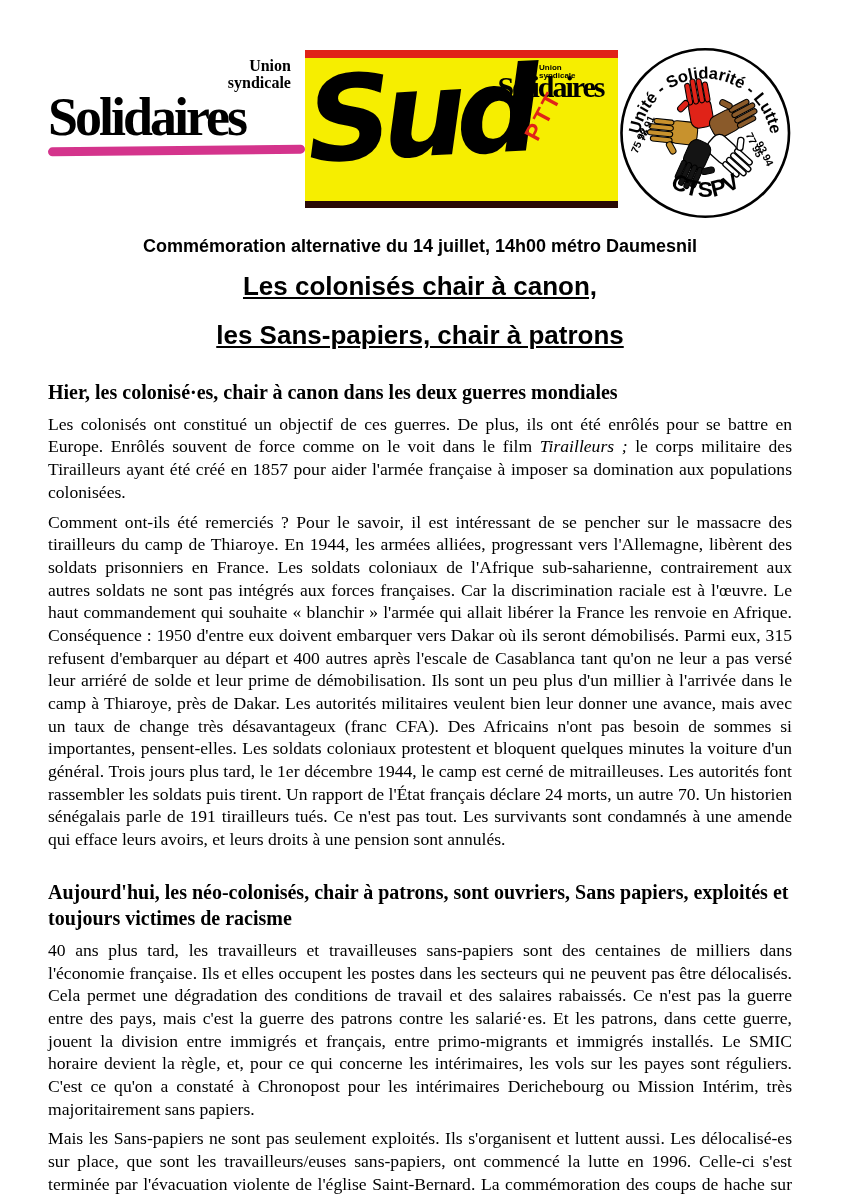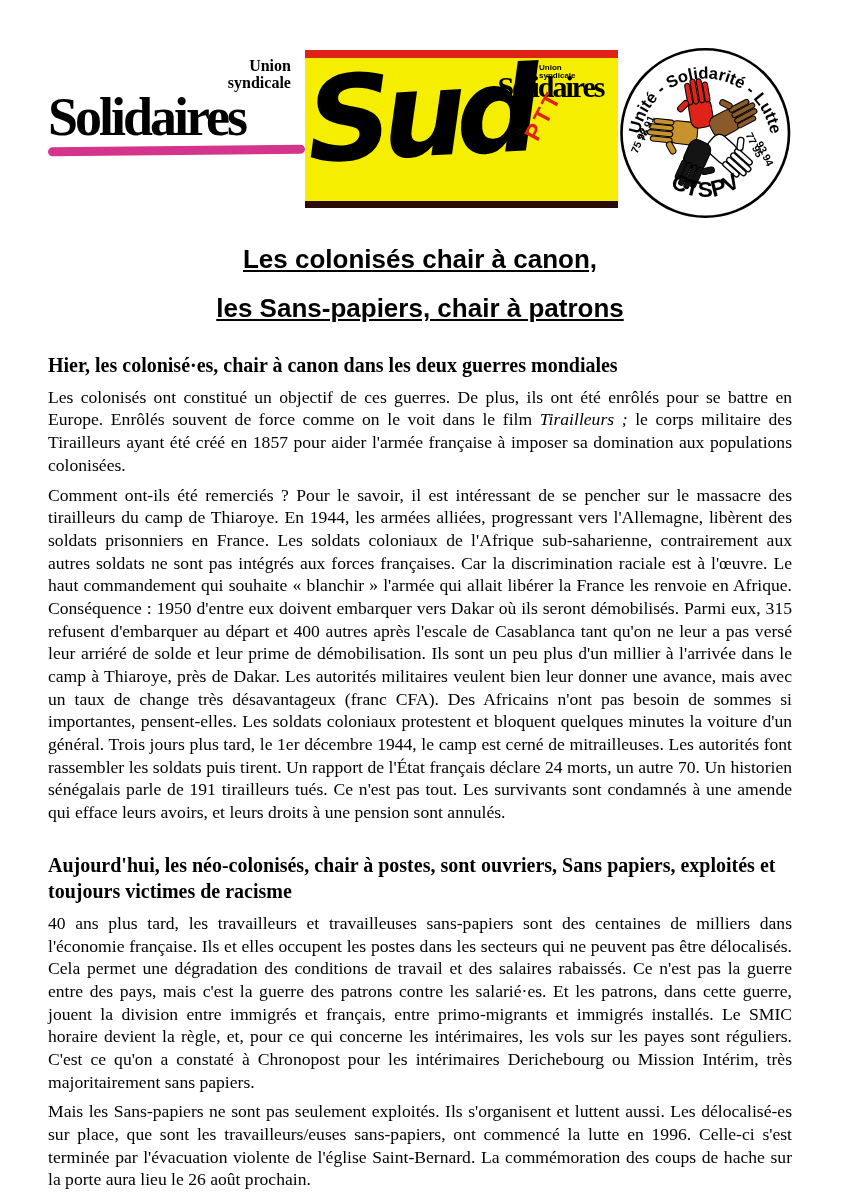--- a/index.html
+++ b/index.html
@@ -205,25 +205,26 @@
         <text x="146" y="102" transform="rotate(64 146 102)" font-family="Liberation Sans, sans-serif" font-size="12" font-weight="bold" fill="#000">77 95</text>
         <text x="158" y="112" transform="rotate(64 158 112)" font-family="Liberation Sans, sans-serif" font-size="12" font-weight="bold" fill="#000">93 94</text>
 
         <text font-family="Liberation Sans, sans-serif" font-size="26" font-weight="bold" fill="#000">
           <textPath href="#arcBottom" startOffset="50%" text-anchor="middle">CTSPV</textPath>
         </text>
       </svg>
     </div>
   </div>
 
+  <div class="event-line">Commémoration alternative du 14 juillet, 14h00 métro Daumesnil</div>
   <div class="main-title">Les colonisés chair à canon,</div>
   <div class="main-title second">les Sans-papiers, chair à patrons</div>
 
   <h2 class="section-heading first">Hier, les colonisé·es, chair à canon dans les deux guerres mondiales</h2>
   <p class="body-para"><span>Les colonisés ont constitué un objectif de ces guerres. De plus, ils ont été enrôlés pour se battre en Europe. Enrôlés souvent de force comme on le voit dans le film </span><i>Tirailleurs ;</i><span> le corps militaire des Tirailleurs ayant été créé en 1857 pour aider l'armée française à imposer sa domination aux populations colonisées.</span></p>
   <p class="body-para">Comment ont-ils été remerciés ? Pour le savoir, il est intéressant de se pencher sur le massacre des tirailleurs du camp de Thiaroye. En 1944, les armées alliées, progressant vers l'Allemagne, libèrent des soldats prisonniers en France. Les soldats coloniaux de l'Afrique sub-saharienne, contrairement aux autres soldats ne sont pas intégrés aux forces françaises. Car la discrimination raciale est à l'œuvre. Le haut commandement qui souhaite « blanchir » l'armée qui allait libérer la France les renvoie en Afrique. Conséquence : 1950 d'entre eux doivent embarquer vers Dakar où ils seront démobilisés. Parmi eux, 315 refusent d'embarquer au départ et 400 autres après l'escale de Casablanca tant qu'on ne leur a pas versé leur arriéré de solde et leur prime de démobilisation. Ils sont un peu plus d'un millier à l'arrivée dans le camp à Thiaroye, près de Dakar. Les autorités militaires veulent bien leur donner une avance, mais avec un taux de change très désavantageux (franc CFA). Des Africains n'ont pas besoin de sommes si importantes, pensent-elles. Les soldats coloniaux protestent et bloquent quelques minutes la voiture d'un général. Trois jours plus tard, le 1er décembre 1944, le camp est cerné de mitrailleuses. Les autorités font rassembler les soldats puis tirent. Un rapport de l'État français déclare 24 morts, un autre 70. Un historien sénégalais parle de 191 tirailleurs tués. Ce n'est pas tout. Les survivants sont condamnés à une amende qui efface leurs avoirs, et leurs droits à une pension sont annulés.</p>
 
-  <h2 class="section-heading">Aujourd'hui, les néo-colonisés, chair à postes, sont ouvriers, Sans papiers, exploités et toujours victimes de racisme</h2>
+  <h2 class="section-heading">Aujourd'hui, les néo-colonisés, chair à patrons, sont ouvriers, Sans papiers, exploités et toujours victimes de racisme</h2>
   <p class="body-para">40 ans plus tard, les travailleurs et travailleuses sans-papiers sont des centaines de milliers dans l'économie française. Ils et elles occupent les postes dans les secteurs qui ne peuvent pas être délocalisés. Cela permet une dégradation des conditions de travail et des salaires rabaissés. Ce n'est pas la guerre entre des pays, mais c'est la guerre des patrons contre les salarié·es. Et les patrons, dans cette guerre, jouent la division entre immigrés et français, entre primo-migrants et immigrés installés. Le SMIC horaire devient la règle, et, pour ce qui concerne les intérimaires, les vols sur les payes sont réguliers. C'est ce qu'on a constaté à Chronopost pour les intérimaires Derichebourg ou Mission Intérim, très majoritairement sans papiers.</p>
   <p class="body-para">Mais les Sans-papiers ne sont pas seulement exploités. Ils s'organisent et luttent aussi. Les délocalisé-es sur place, que sont les travailleurs/euses sans-papiers, ont commencé la lutte en 1996. Celle-ci s'est terminée par l'évacuation violente de l'église Saint-Bernard. La commémoration des coups de hache sur la porte aura lieu le 26 août prochain.</p>
   <p class="body-para">Depuis, c'est une longue liste de batailles. Certaines gagnées, beaucoup perdues. Et beaucoup de maltraitance de l'État : évacuation des églises, rafles dans les transports en commun, expulsions massives, frontières meurtrières…  En mars 2016 évacuation de la Direction Générale du Travail, occupée par trois collectifs (dont le CTSPV)- Juillet 2019 : l'occupation du Panthéon et les membres brisés des manifestant-es. Octobre 2021 évacuation de l'agence RSI occupée par notre Collectif avec gazage des occupants à bout portant. En</p>
 
 </div>
 
 </body></html>

